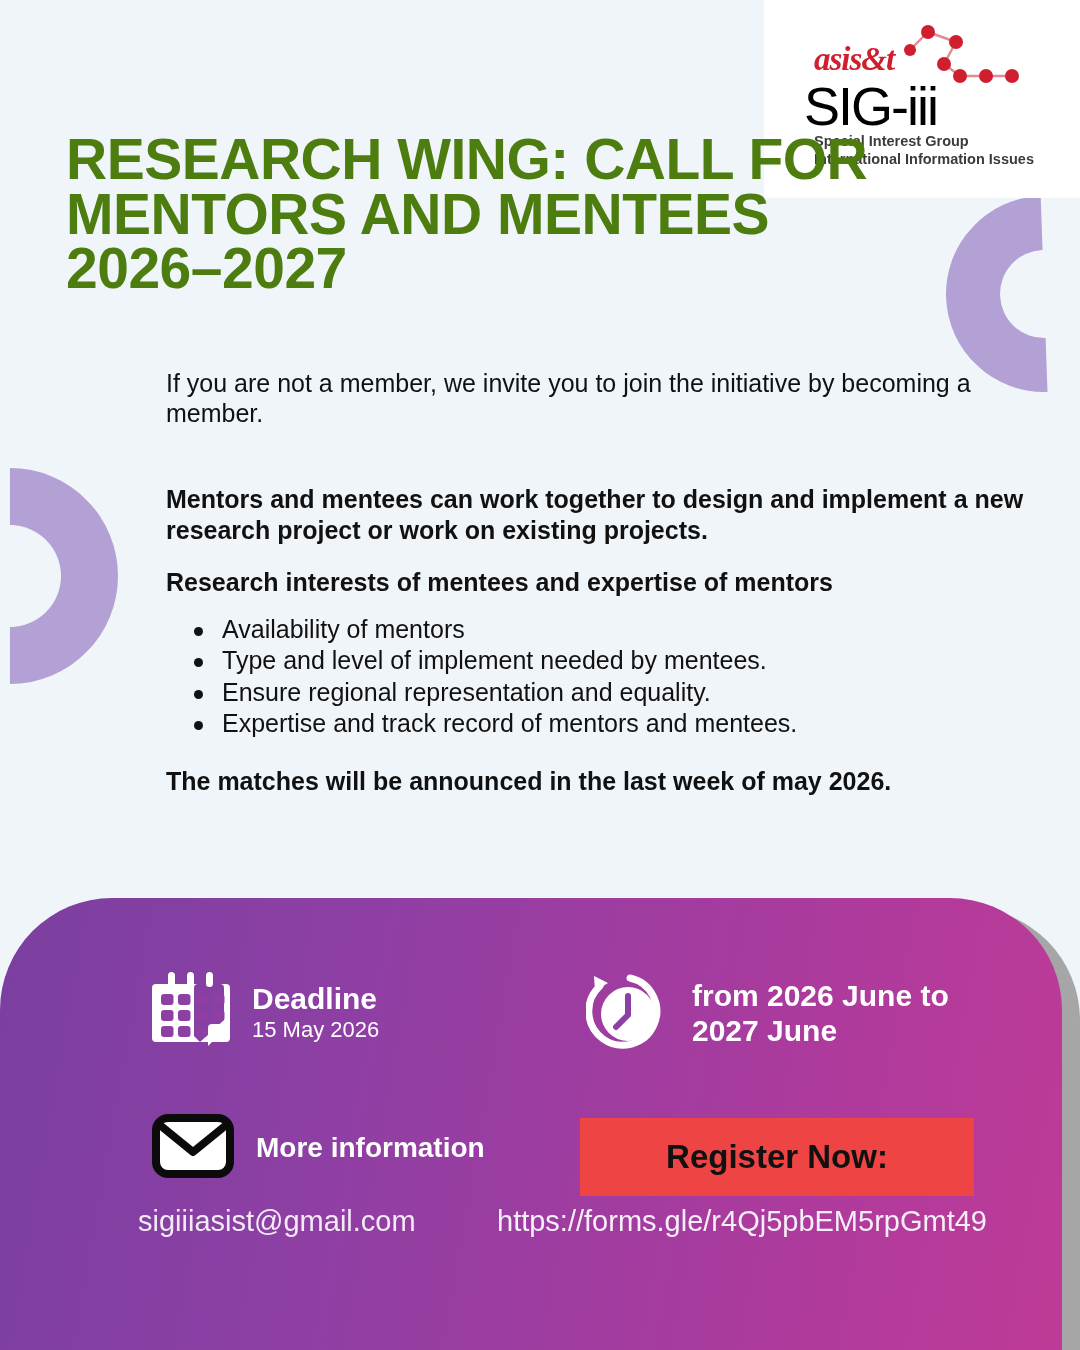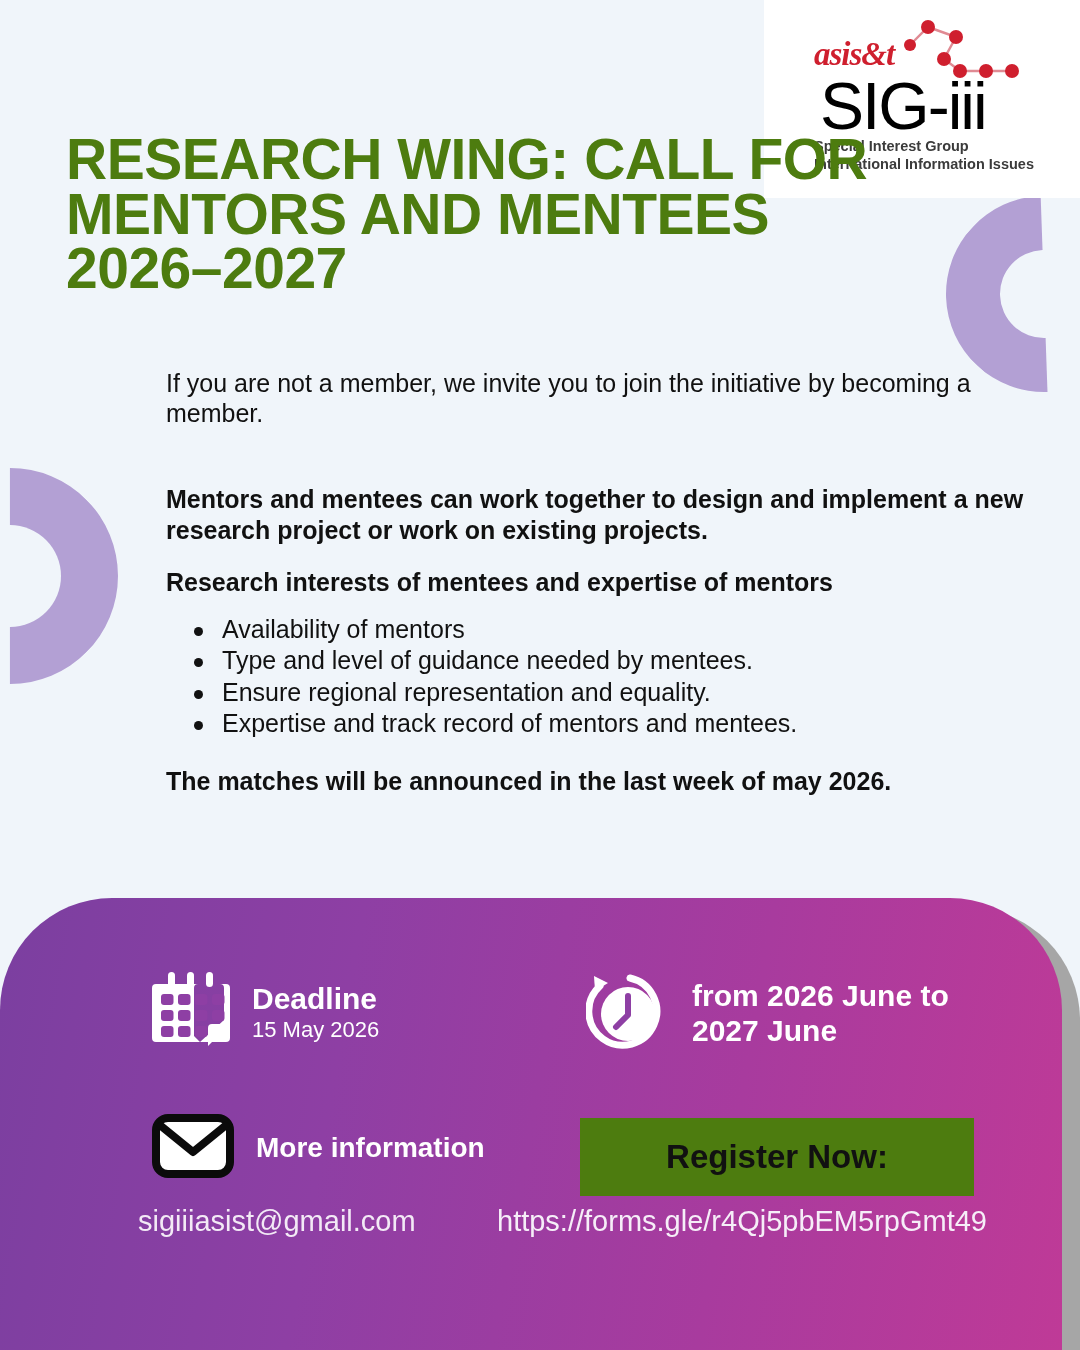--- a/index.html
+++ b/index.html
@@ -54,24 +54,24 @@
   .logo-top { display:flex; align-items:flex-start; width:100%; }
   .logo-asist {
     font-family:"Liberation Serif", serif;
     font-style:italic; font-weight:bold;
     font-size:33px; color:#cf1f2e;
     letter-spacing:-1px; line-height:1;
     margin-left:38px; margin-top:17px;
   }
   .logo-dots { margin-left:4px; margin-top:-2px; }
   .logo-sig {
-    font-size:66px; line-height:0.82;
+    font-size:54px; line-height:0.82;
     font-weight:400; color:#000;
     letter-spacing:-2px; align-self:flex-start;
-    margin-left:44px; margin-top:-8px;
+    margin-left:28px; margin-top:-8px;
     font-family:"Liberation Sans", sans-serif;
   }
   .logo-sub {
     font-size:14.5px; color:#3b3b3b; line-height:1.22;
     align-self:flex-start; margin-left:38px; margin-top:5px;font-weight:bold;
   }
 
   
   #page-title {
     position:absolute; left:66px; top:132px;
@@ -132,21 +132,21 @@
   .info-value { font-size:22px; font-weight:400; line-height:1.16; }
   .info-title-2 { font-size:28px; font-weight:bold; line-height:1.2; }
 
   #email-text {
     position:absolute; left:138px; top:1205px;
     font-size:29px; color:#f3eaf6; font-weight:400;
   }
   #register-btn {
     position:absolute; left:580px; top:1118px;
     width:394px; height:78px;
-    background:#4d7c0f;
+    background:#ef4444;
     display:flex; align-items:center; justify-content:center;
   }
   #register-label { font-size:33px; font-weight:bold; color:#111; }
   #form-url {
     position:absolute; left:497px; top:1205px;
     font-size:29px; color:#f6eef8; font-weight:400;text-align:center;
   }
 </style>
 </head>
 <body>
@@ -184,21 +184,21 @@
 
 <div id="body-copy">
   <div class="gap-a"></div>
   <div class="b-reg">If you are not a member, we invite you to join the initiative by becoming a member.</div>
   <div class="gap-b"></div>
   <div class="b-strong">Mentors and mentees can work together to design and implement a new research project or work on existing projects.</div>
   <div class="gap-c"></div>
   <div class="b-strong">Research interests of mentees and expertise of mentors</div>
   <ul id="bullet-list">
     <li>Availability of mentors</li>
-    <li>Type and level of guidance needed by mentees.</li>
+    <li>Type and level of implement needed by mentees.</li>
     <li>Ensure regional representation and equality.</li>
     <li>Expertise and track record of mentors and mentees.</li>
   </ul>
   <div class="gap-d"></div>
   <div class="b-strong">The matches will be announced in the last week of may 2026.</div>
 </div>
 
 <div id="panel-shadow"></div>
 <div id="purple-panel"></div>
 

